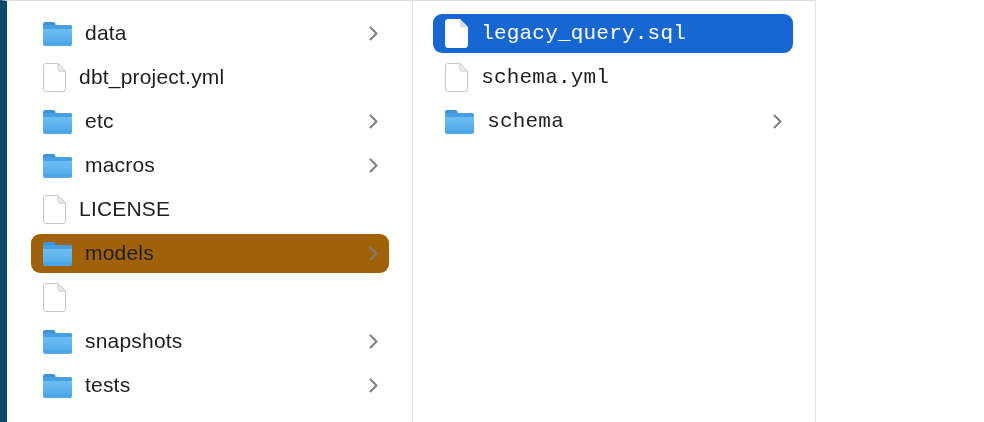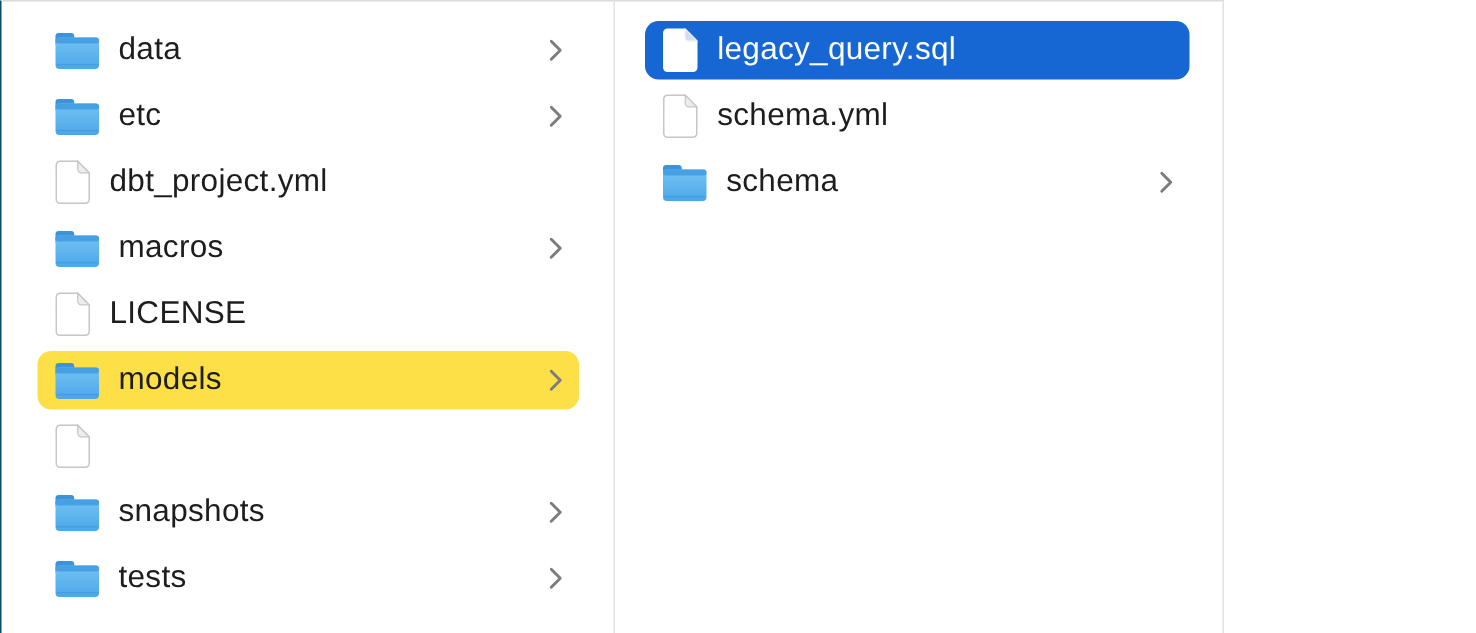--- a/index.html
+++ b/index.html
@@ -4,41 +4,41 @@
 <style>
   * { margin: 0; padding: 0; box-sizing: border-box; }
   html, body { background: #ffffff; }
   body { font-family: "Liberation Sans", sans-serif; }
 
   .finder-columns {
     width: 816px;
     height: 422px;
     background: #ffffff;
     border-top: 1px solid #dcdcdc;
-    border-left: 1px solid #0c4a6e;
+    border-left: 7px solid #0c4a6e;
     display: flex;
     overflow: hidden;
   }
   .column { padding-top: 10px; height: 100%; }
   .col-left  { width: 490px; }
   .col-right { width: 486px; }
   .col-divider { width: 1px; background: #e2e2e2; height: 100%; }
   .col-spacer { flex: 1; background: #ffffff; }
 
   .row { height: 44px; display: flex; align-items: center; }
   .pill {
     display: flex;
     align-items: center;
     height: 39px;
     border-radius: 9px;
     flex: 1;
     margin: 0 23px 0 24px;
   }
-  .col-right .pill { margin: 0 22px 0 20px; }
-  .pill.sel-gray { background: #fde047; }
+  .col-right .pill { margin: 0 22px 0 20px; font-family: Liberation Mono, monospace; }
+  .pill.sel-gray { background: #a16207; }
   .pill.sel-blue { background: #1667d3; }
 
   .icon { margin-left: 11px; display: flex; align-items: center; flex: none; }
   .label {
     margin-left: 12px;
     font-size: 21px;
     letter-spacing: 0.2px;
     color: #1d1d1f;
     flex: 1;
     white-space: nowrap;
@@ -86,48 +86,48 @@
   <span class="chevron">
     <svg width="11" height="17" viewBox="0 0 11 17">
       <polyline points="2.5,2.5 8.5,8.5 2.5,14.5" fill="none" stroke="#7c7c7c" stroke-width="1.9" stroke-linecap="round" stroke-linejoin="round"></polyline>
     </svg>
   </span>
 </div>
     </div>
     <div class="row">
       <div class="pill">
   <span class="icon">
+    <svg width="25" height="31" viewBox="0 0 25 31">
+      <path class="doc-body" d="M4 1.5 H15.8 L23.5 9.2 V27 a2.5 2.5 0 0 1 -2.5 2.5 H4 A2.5 2.5 0 0 1 1.5 27 V4 A2.5 2.5 0 0 1 4 1.5 Z"></path>
+      <path class="doc-fold" d="M15.8 1.5 V6.7 a2.5 2.5 0 0 0 2.5 2.5 H23.5 Z"></path>
+    </svg>
+  </span>
+
+        <span class="label">dbt_project.yml</span>
+      </div>
+    </div>
+    <div class="row">
+      <div class="pill">
+  <span class="icon">
     <svg width="31" height="27" viewBox="0 0 31 27">
       <rect x="1" y="2" width="12.5" height="9" rx="2.2" fill="#3d93d8"></rect>
       <rect x="1" y="5" width="29" height="21" rx="2.6" fill="url(#folderBody)"></rect>
       <rect x="1" y="5" width="29" height="4" rx="1.8" fill="#47a0e3"></rect>
       <rect x="1.6" y="22.6" width="27.8" height="1" fill="#3d93d4" opacity="0.55"></rect>
     </svg>
   </span>
 
         <span class="label">etc</span>
 
   <span class="chevron">
     <svg width="11" height="17" viewBox="0 0 11 17">
       <polyline points="2.5,2.5 8.5,8.5 2.5,14.5" fill="none" stroke="#7c7c7c" stroke-width="1.9" stroke-linecap="round" stroke-linejoin="round"></polyline>
     </svg>
   </span>
 </div>
-    </div>
-    <div class="row">
-      <div class="pill">
-  <span class="icon">
-    <svg width="25" height="31" viewBox="0 0 25 31">
-      <path class="doc-body" d="M4 1.5 H15.8 L23.5 9.2 V27 a2.5 2.5 0 0 1 -2.5 2.5 H4 A2.5 2.5 0 0 1 1.5 27 V4 A2.5 2.5 0 0 1 4 1.5 Z"></path>
-      <path class="doc-fold" d="M15.8 1.5 V6.7 a2.5 2.5 0 0 0 2.5 2.5 H23.5 Z"></path>
-    </svg>
-  </span>
-
-        <span class="label">dbt_project.yml</span>
-      </div>
     </div>
     <div class="row">
       <div class="pill">
   <span class="icon">
     <svg width="31" height="27" viewBox="0 0 31 27">
       <rect x="1" y="2" width="12.5" height="9" rx="2.2" fill="#3d93d8"></rect>
       <rect x="1" y="5" width="29" height="21" rx="2.6" fill="url(#folderBody)"></rect>
       <rect x="1" y="5" width="29" height="4" rx="1.8" fill="#47a0e3"></rect>
       <rect x="1.6" y="22.6" width="27.8" height="1" fill="#3d93d4" opacity="0.55"></rect>
     </svg>

